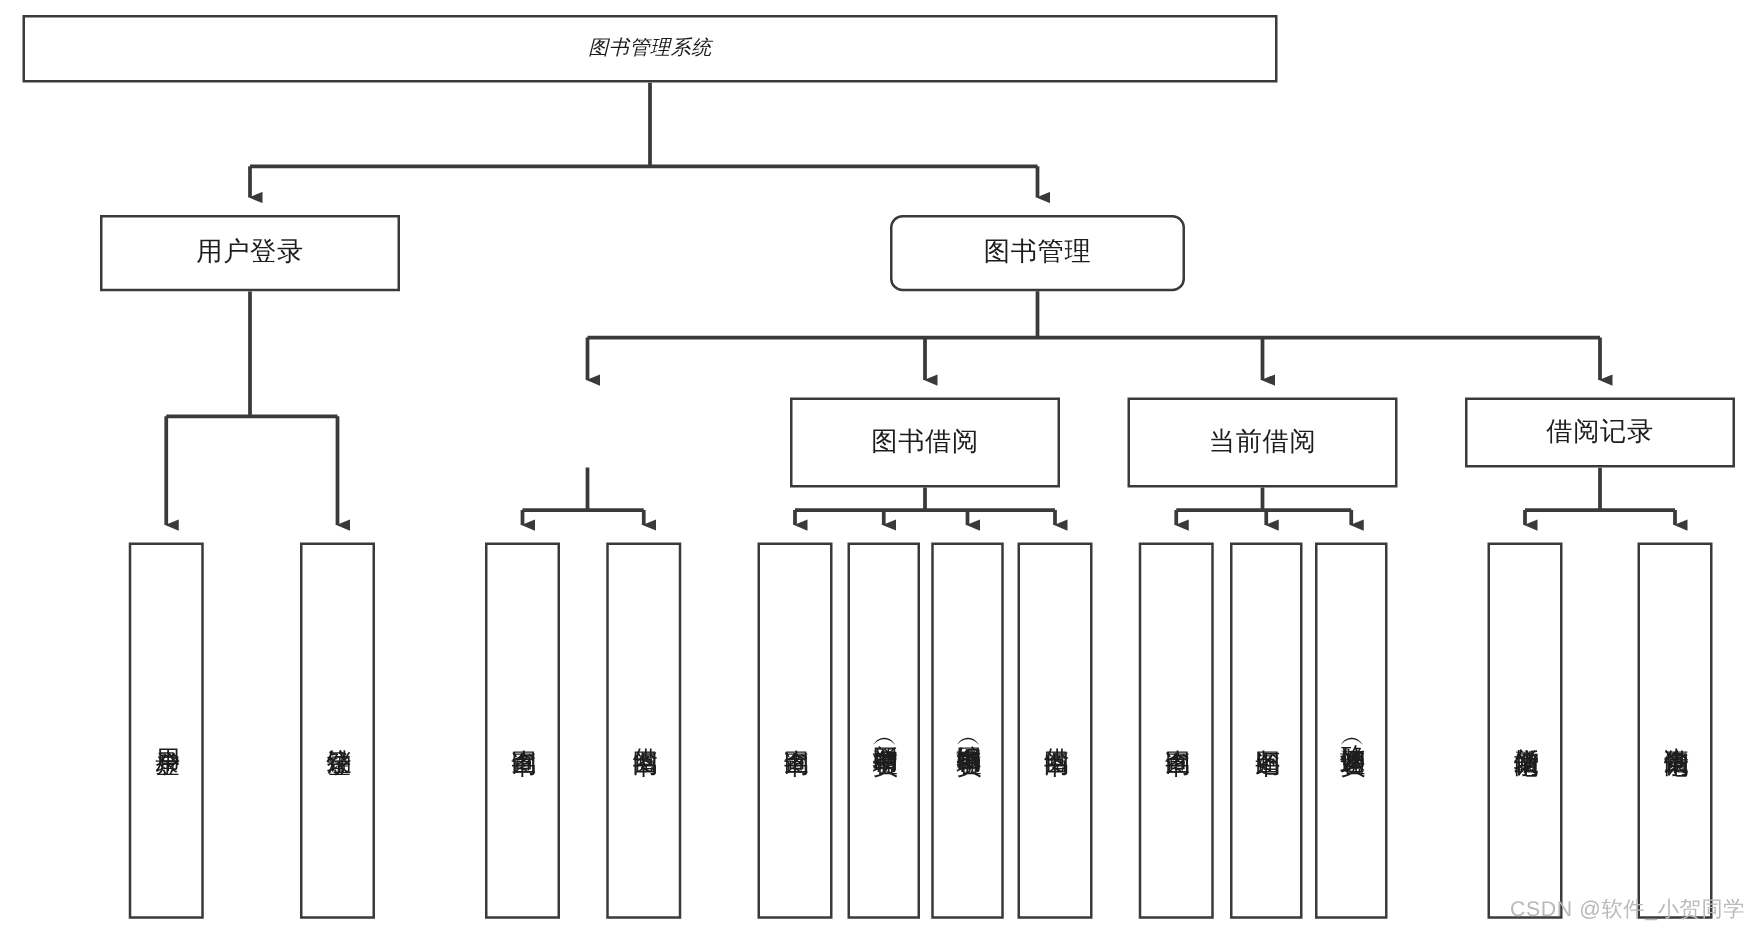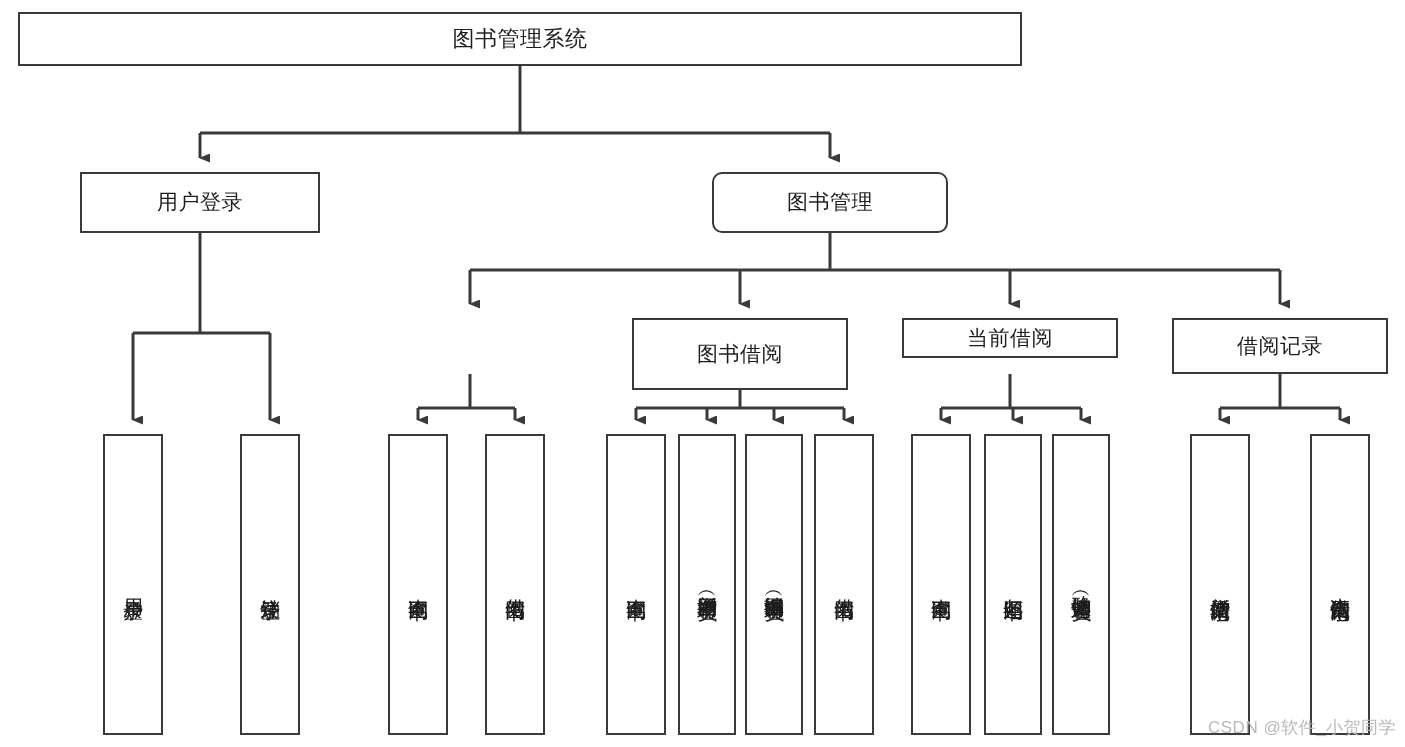--- a/index.html
+++ b/index.html
@@ -50,21 +50,22 @@
   .node-box.leaf .node-label {
     writing-mode: vertical-rl;
     text-orientation: upright;
     white-space: normal;
     font-size: 20px;
     line-height: 1.18;
     letter-spacing: 1px;
     max-height: 100%;
   }
   .node-box.root .node-label {
-    font-size: 22px;
+    font-size: 16px;
+    font-style: italic;
   }
   .watermark {
     position: absolute;
     font-size: 17px;
     color: #b9b9b9;
     white-space: nowrap;
     letter-spacing: 0.5px;
     pointer-events: none;
   }
 </style>
@@ -142,21 +143,21 @@
   <div class="node-box" style="left:80px; top:172px; width:240px; height:61px;">
     <span class="node-label">用户登录</span>
   </div>
   <div class="node-box" style="left:712px; top:172px; width:236px; height:61px;border-radius:10px;">
     <span class="node-label">图书管理</span>
   </div>
 
   <div class="node-box" style="left:632px; top:318px; width:216px; height:72px;">
     <span class="node-label">图书借阅</span>
   </div>
-  <div class="node-box" style="left:902px; top:318px; width:216px; height:40px;">
+  <div class="node-box" style="left:902px; top:318px; width:216px; height:72px;">
     <span class="node-label">当前借阅</span>
   </div>
   <div class="node-box" style="left:1172px; top:318px; width:216px; height:56px;text-align:center;">
     <span class="node-label">借阅记录</span>
   </div>
 
   <div class="node-box leaf" style="left:103px; top:434px; width:60px; height:301px;">
     <span class="node-label">用户登录</span>
   </div>
   <div class="node-box leaf" style="left:240px; top:434px; width:60px; height:301px;">

